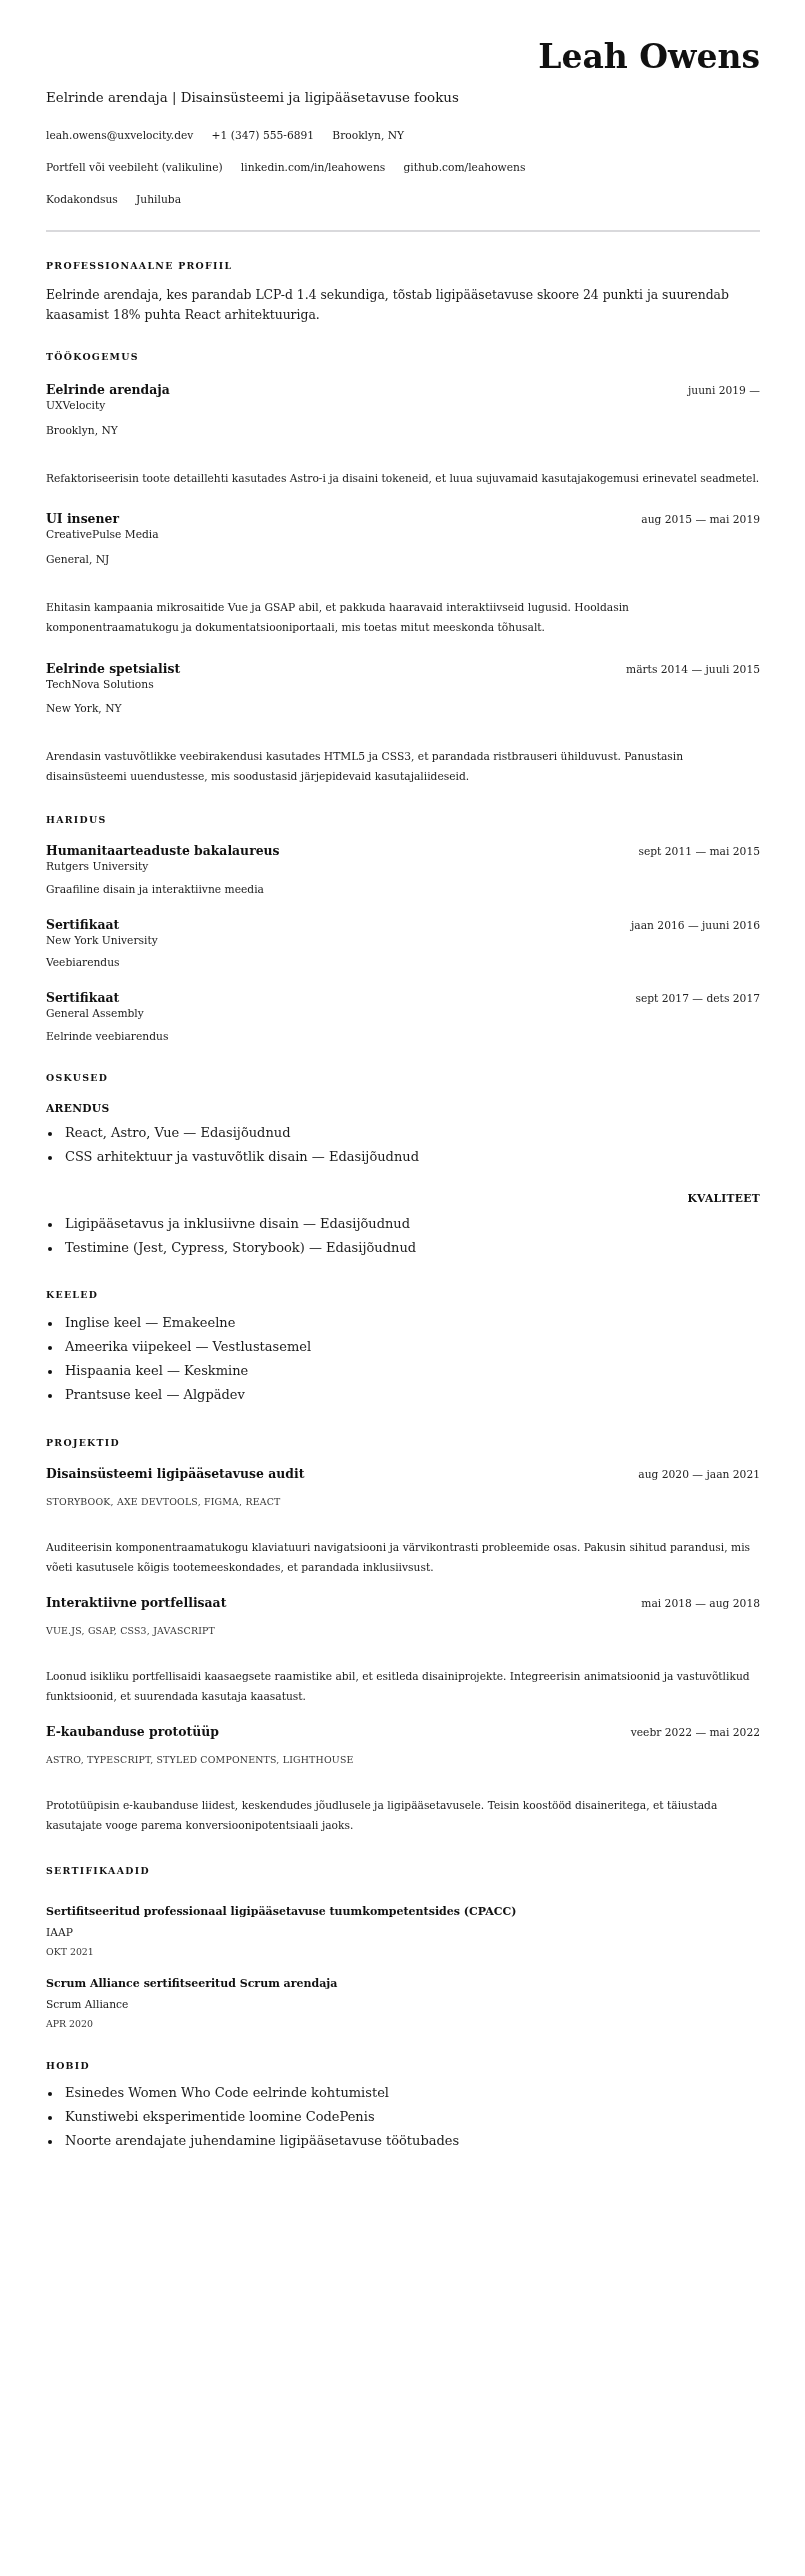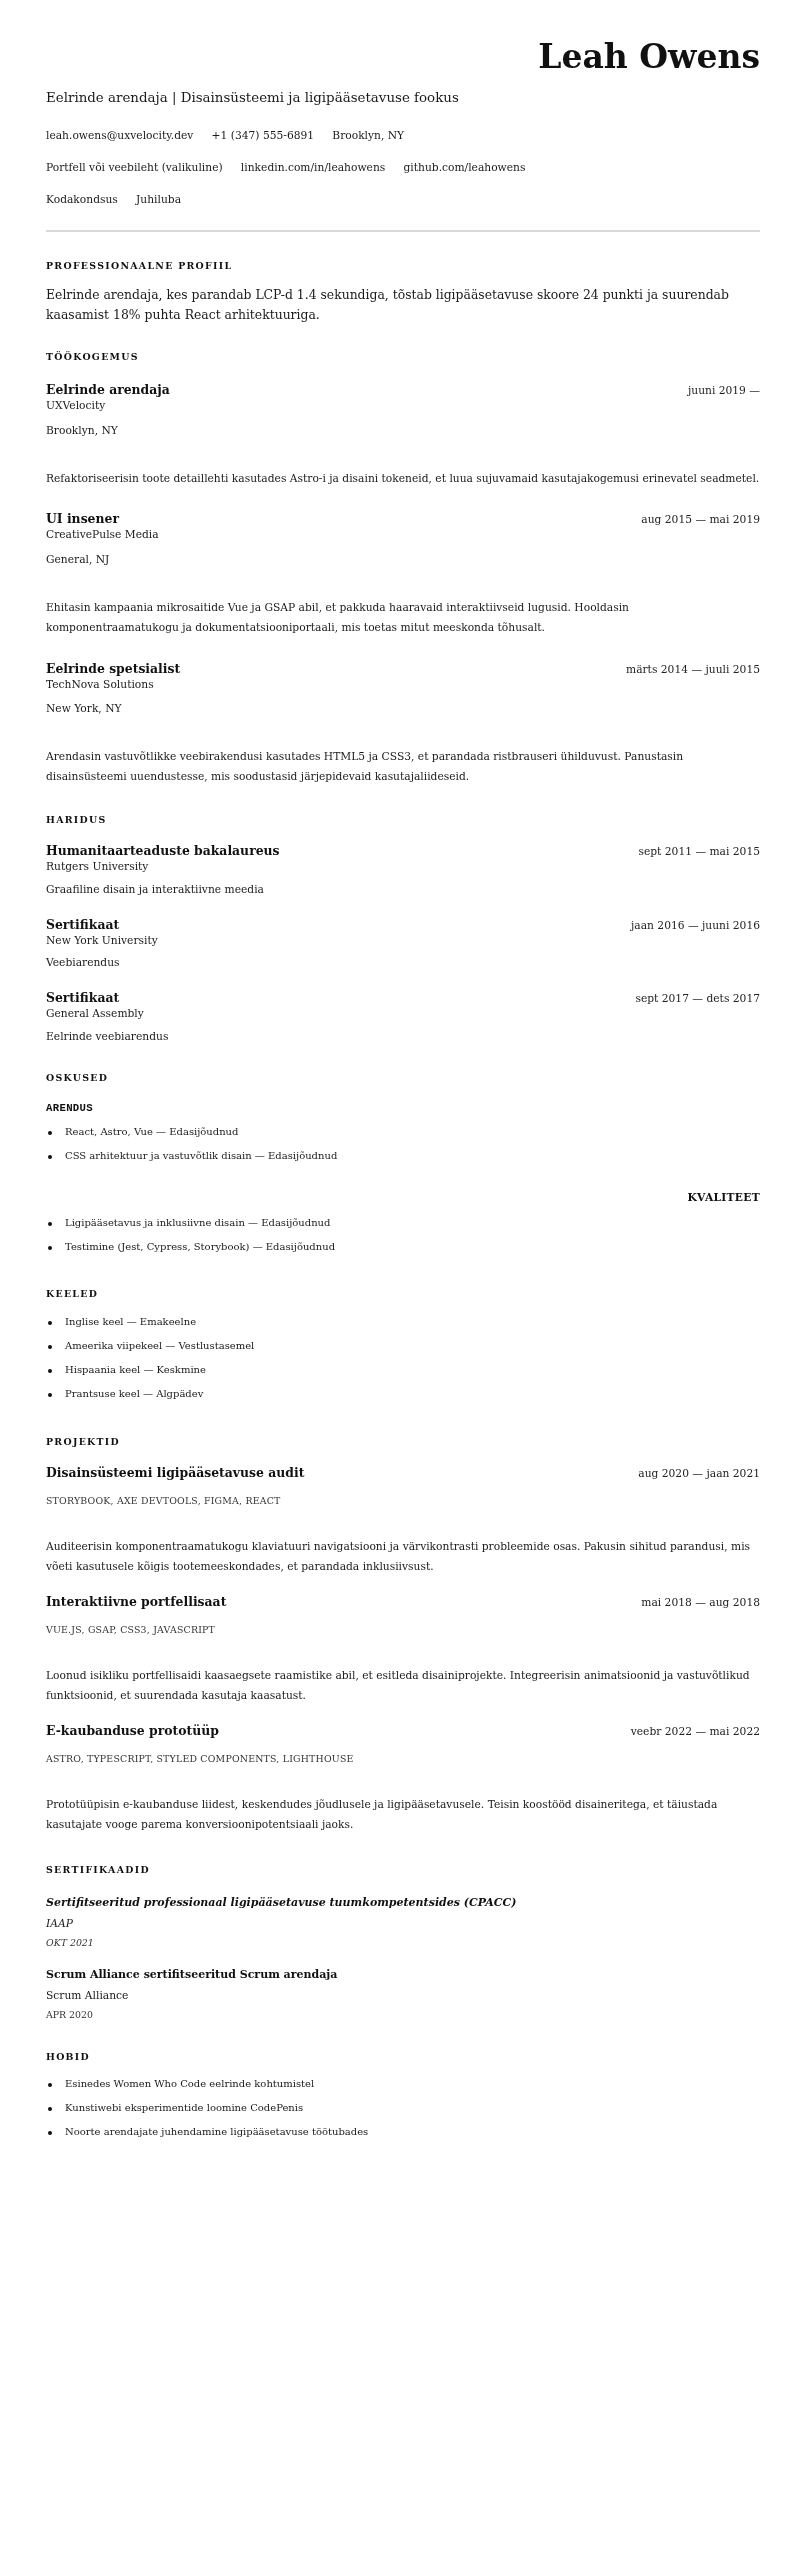--- a/index.html
+++ b/index.html
@@ -29,31 +29,31 @@
   .item-sub { font-size: 10.7px; line-height: 1.3; margin-top: 2px; }
   .item-loc { font-size: 10.7px; line-height: 1.3; margin-top: 10.7px; }
   .item-desc { font-size: 10.7px; line-height: 1.85; margin-top: 31px; }
   .work .item { margin-top: 23px; }
   .work .item.first { margin-top: 19px; }
   .edu .item { margin-top: 20px; }
   .edu .item.first { margin-top: 17.5px; }
   .edu .item-sub2 { font-size: 10.7px; line-height: 1.3; margin-top: 8.7px; }
   .skill-group-title { font-size: 10.7px; font-weight: bold; letter-spacing: 0.3px; margin-top: 14.8px; color:#111; }
   ul.bullets { list-style: none; margin: 6.7px 0 0 0; padding: 0; }
-  ul.bullets li { font-size: 10px; line-height: 24px; position: relative; padding-left: 19px; }
+  ul.bullets li { font-size: 13px; line-height: 24px; position: relative; padding-left: 19px; }
   ul.bullets li::before {
     content: ""; position: absolute; left: 2px; top: 10.7px;
     width: 4px; height: 4px; border-radius: 50%; background: #111;
   }
   .proj .item { margin-top: 17.5px; }
   .proj .item.first { margin-top: 17.5px; }
   .proj .tech { font-size: 9.4px; color: #333; margin-top: 14.8px; text-transform: uppercase; letter-spacing: 0.2px; }
   .proj .item-desc { margin-top: 31px; }
   .cert .item { margin-top: 20px; }
-  .cert .item.first { margin-top: 20px; font-style: italic; }
+  .cert .item.first { margin-top: 28px; }
   .cert .cert-title { font-size: 11px; font-weight: bold; color:#111; }
   .cert .cert-issuer { font-size: 10.7px; margin-top: 8px; }
   .cert .cert-date { font-size: 9.4px; color: #333; margin-top: 6.7px; text-transform: uppercase; }
 </style>
 </head>
 <body>
 
 <div class="page">
 
   <header>
@@ -141,21 +141,21 @@
         <span class="item-title">Sertifikaat</span>
         <span class="item-date">sept 2017 — dets 2017</span>
       </div>
       <div class="item-sub">General Assembly</div>
       <div class="item-sub2">Eelrinde veebiarendus</div>
     </div>
   </section>
 
   <section class="sec" style="margin-top:28px;">
     <h2 class="section-title">Oskused</h2>
-    <div class="skill-group-title" style="margin-top:17.5px;font-family:Liberation Mono, monospace;">ARENDUS</div>
+    <div class="skill-group-title" style="margin-top:17.5px;">ARENDUS</div>
     <ul class="bullets">
       <li>React, Astro, Vue — Edasijõudnud</li>
       <li>CSS arhitektuur ja vastuvõtlik disain — Edasijõudnud</li>
     </ul>
     <div class="skill-group-title" style="margin-top:23px;text-align:right;">KVALITEET</div>
     <ul class="bullets">
       <li>Ligipääsetavus ja inklusiivne disain — Edasijõudnud</li>
       <li>Testimine (Jest, Cypress, Storybook) — Edasijõudnud</li>
     </ul>
   </section>

